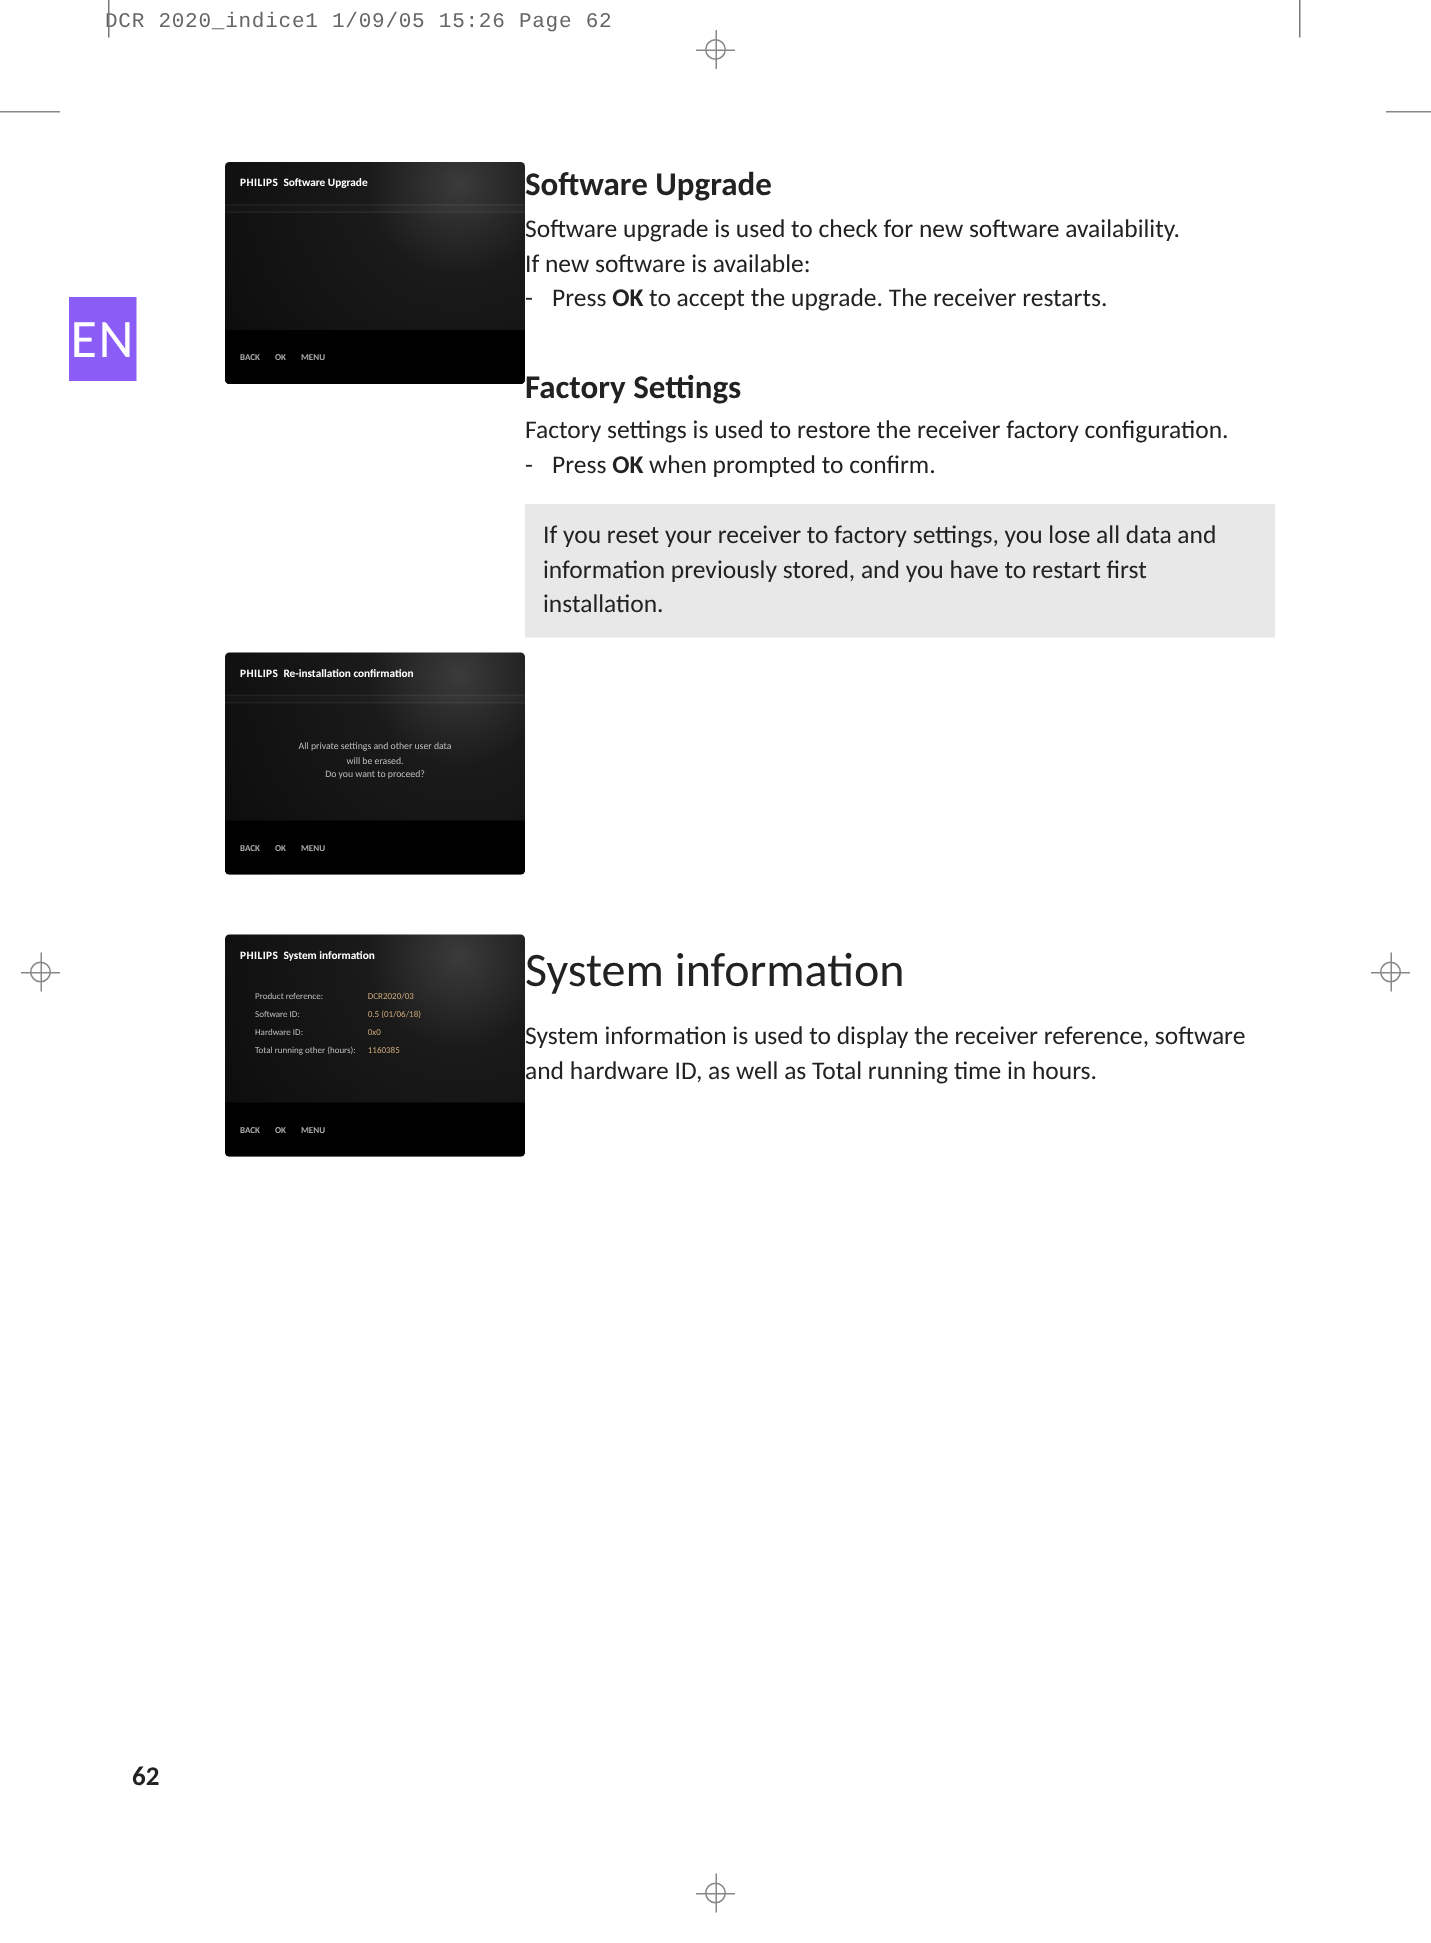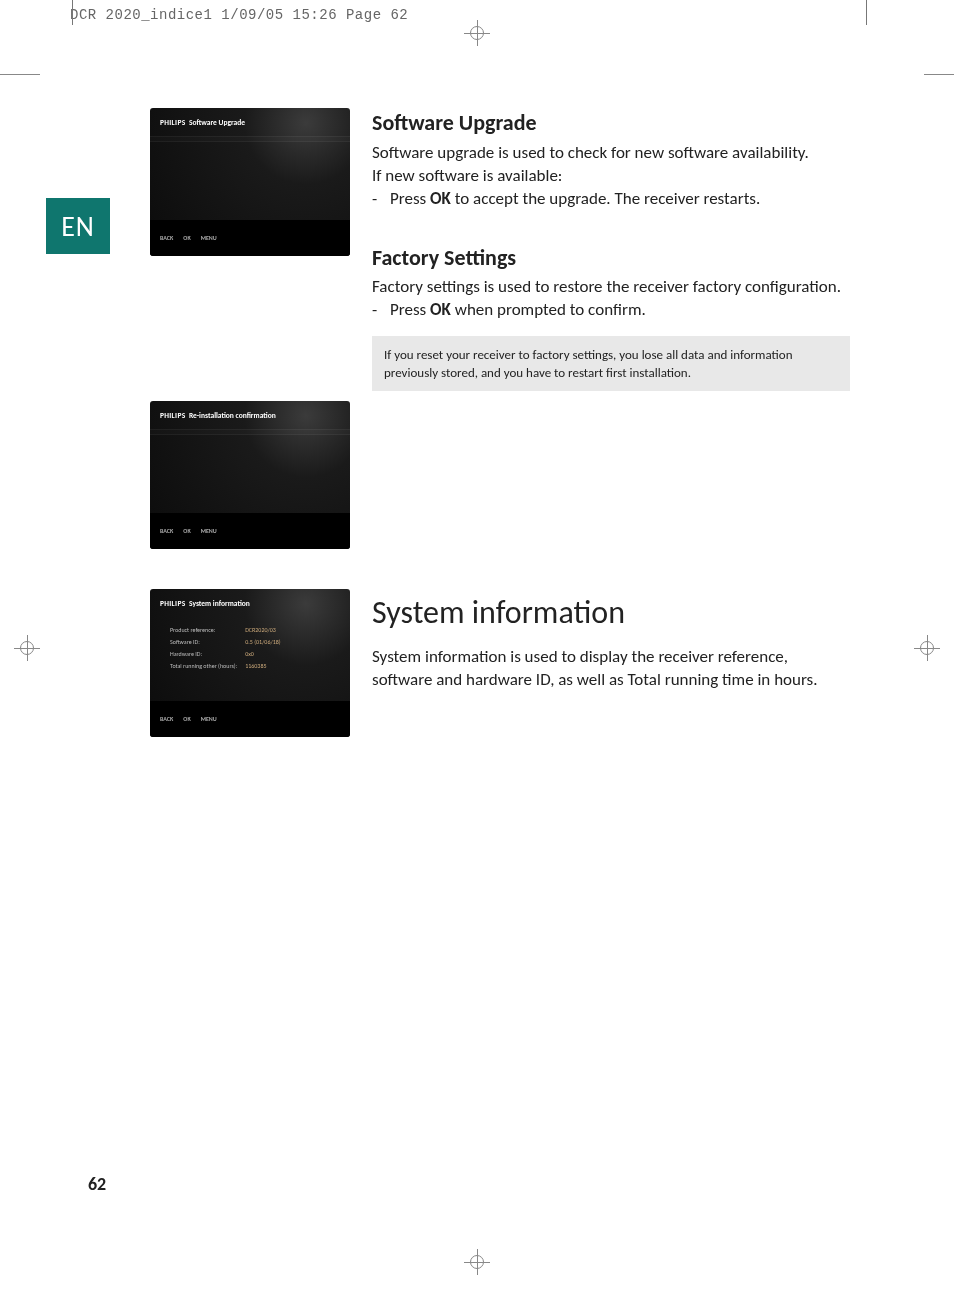--- a/index.html
+++ b/index.html
@@ -55,35 +55,35 @@
     left: 0; width: 40px; top: 74px; height: 1px; background: #888;
   }
   .trim-line-h2 {
     position: absolute;
     right: 0; width: 30px; top: 74px; height: 1px; background: #888;
   }
 
   .lang-tab {
     position: absolute;
     left: 46px; top: 198px;
-    width: 64px; height: 56px;
-    background: #0f766e;
+    width: 45px; height: 56px;
+    background: #8b5cf6;
     color: #fff;
-    font-size: 28px;
+    font-size: 36px;
     font-weight: 300;
     display: flex; align-items: center; justify-content: center;
     letter-spacing: 1px;
   }
 
   .content {
     position: absolute;
     left: 150px; top: 108px;
     width: 700px;
   }
-  .row { display: flex; gap: 22px; margin-bottom: 22px; }
+  .row { display: flex; margin-bottom: 22px; }
   .thumb {
     width: 200px; flex-shrink: 0;
   }
   .screen {
     width: 200px; height: 148px;
     background: radial-gradient(circle at 78% 10%, #3b3b3b 0%, #1a1a1a 30%, #0b0b0b 100%);
     border-radius: 3px;
     color: #ccc;
     font-size: 7px;
     position: relative;
@@ -121,21 +121,21 @@
 
   .textcol { flex: 1; font-size: 17px; line-height: 1.35; }
   .h2 { font-size: 22px; font-weight: 700; margin-bottom: 4px; }
   .h1 { font-size: 32px; font-weight: 400; margin-bottom: 12px; margin-top: 2px; }
   .li { display: flex; }
   .li .dash { width: 18px; flex-shrink:0; }
   .notebox {
     background: #e8e8e8;
     padding: 10px 12px;
     margin-top: 14px;
-    font-size: 13px;
+    font-size: 17px;
     line-height: 1.35;
   }
   .pagenum {
     position: absolute;
     left: 88px; bottom: 100px;
     font-weight: 700;
     font-size: 18px;
   }
 </style>
 </head>
@@ -196,20 +196,25 @@
       </div>
       <div class="notebox">If you reset your receiver to factory settings, you lose all data and information previously stored, and you have to restart first installation.</div>
     </div>
   </div>
 
   <div class="row" style="margin-top:-188px; margin-bottom:40px;">
     <div class="thumb" style="margin-top:176px;">
       <div class="screen">
         <div class="hdr"><span class="brand">PHILIPS</span>&nbsp;&nbsp;<span>Re-installation confirmation</span></div>
         <div class="bar1"></div>
+        <div class="center-msg">
+          <div>All private settings and other user data</div>
+          <div>will be erased.</div>
+          <div>Do you want to proceed?</div>
+        </div>
         <div class="footer">
           <span>BACK</span>
           <span>OK</span>
           <span>MENU</span>
         </div>
       </div>
     </div>
     <div class="textcol"></div>
   </div>
 

